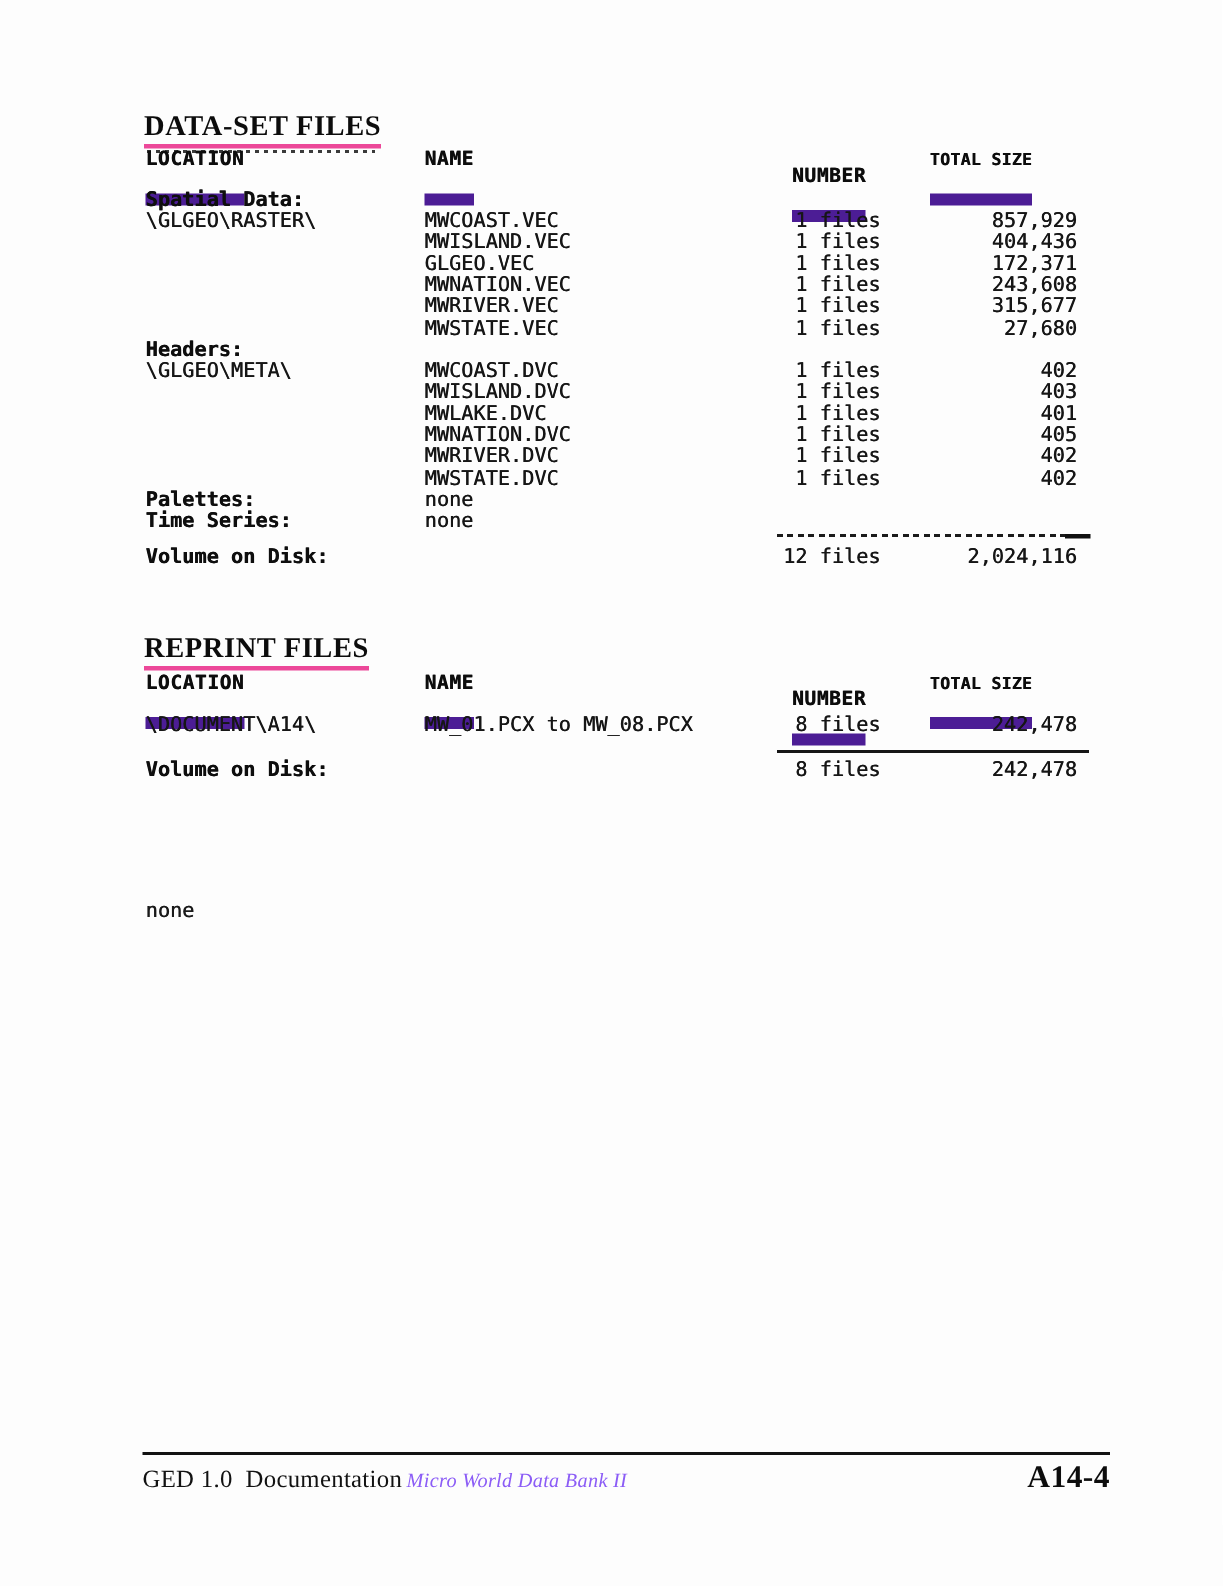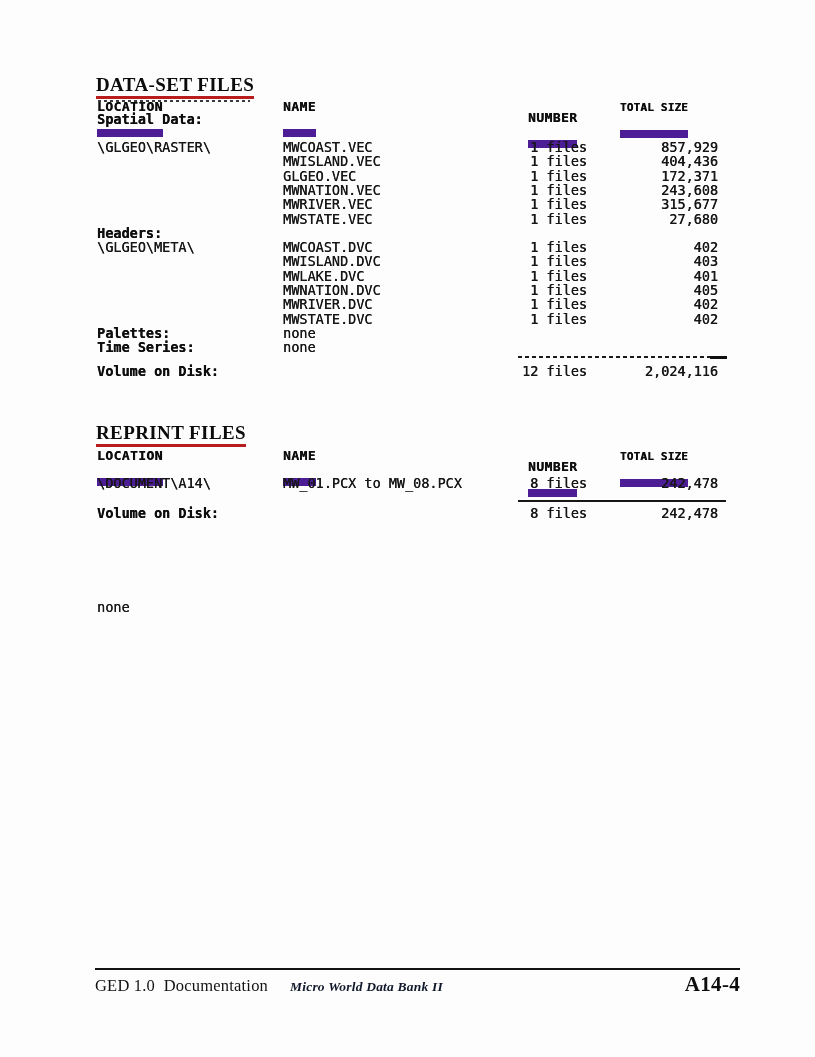--- a/index.html
+++ b/index.html
@@ -12,21 +12,21 @@
   }
   
   .heading{
     position:absolute;left:96px;margin:0;
     font-family:"Liberation Serif", serif;
     font-weight:700;font-size:19px;line-height:21px;
     letter-spacing:0.4px;color:#0c0c0c;
   }
   .heading .hd-text{
     display:inline-block;
-    border-bottom:3px solid #b91c1c;
+    border-bottom:3px solid #ec4899;
     padding-bottom:1px;
   }
   .heading.with-dashes .hd-text{position:relative;}
   .heading.with-dashes .hd-text::after{
     content:"";position:absolute;left:2px;right:4px;bottom:-6px;height:2px;
     background:repeating-linear-gradient(90deg,#3a3a3a 0 3px,transparent 3px 6px);
   }
   
   .trow{
     position:absolute;left:97px;width:621px;height:14px;
@@ -64,22 +64,22 @@
   .footer-rule{position:absolute;left:95px;top:968px;width:645px;height:2px;background:#121212;}
   .footer{
     position:absolute;left:95px;top:972px;width:645px;
     display:flex;align-items:baseline;
   }
   .f-product{
     font-family:"Liberation Serif", serif;font-size:16.5px;color:#121212;
     white-space:pre;letter-spacing:0.2px;
   }
   .f-subtitle{
-    font-family:"Liberation Serif", serif;font-weight:700;font-style:italic;
-    font-size:13.5px;color:#0f172a;margin-left:22px;letter-spacing:0.2px;
+    font-family:"Liberation Serif", serif;font-weight:400;font-style:italic;
+    font-size:13.5px;color:#8b5cf6;margin-left:3px;letter-spacing:0.2px;
   }
   .f-page{
     margin-left:auto;
     font-family:"Liberation Serif", serif;font-weight:700;font-size:21px;color:#0d0d0d;
     letter-spacing:0.3px;
   }
   .plain{position:absolute;font-family:"DejaVu Sans Mono", monospace;font-size:13.5px;color:#1a1a1a;text-shadow:0.3px 0 0 currentColor;}
 </style>
 </head>
 <body>
@@ -90,21 +90,21 @@
     <span class="hd-text">DATA-SET FILES</span>
   </h2>
 
   <div class="trow colhead" style="top:99px">
     <span class="c c-loc"><span class="u">LOCATION</span></span>
     <span class="c c-name"><span class="u">NAME</span></span>
     <span class="c c-num"><span class="u">NUMBER</span></span>
     <span class="c c-size"><span class="u">TOTAL SIZE</span></span>
   </div>
 
-  <div class="trow" style="top:112px">
+  <div class="trow" style="top:126px">
     <span class="c c-loc lbl span2">Spatial Data:</span>
   </div>
 
   <div class="trow" style="top:140px">
     <span class="c c-loc">\GLGEO\RASTER\</span>
     <span class="c c-name">MWCOAST.VEC</span>
     <span class="c c-num">1 files</span>
     <span class="c c-size">857,929</span>
   </div>
   <div class="trow" style="top:154px">

